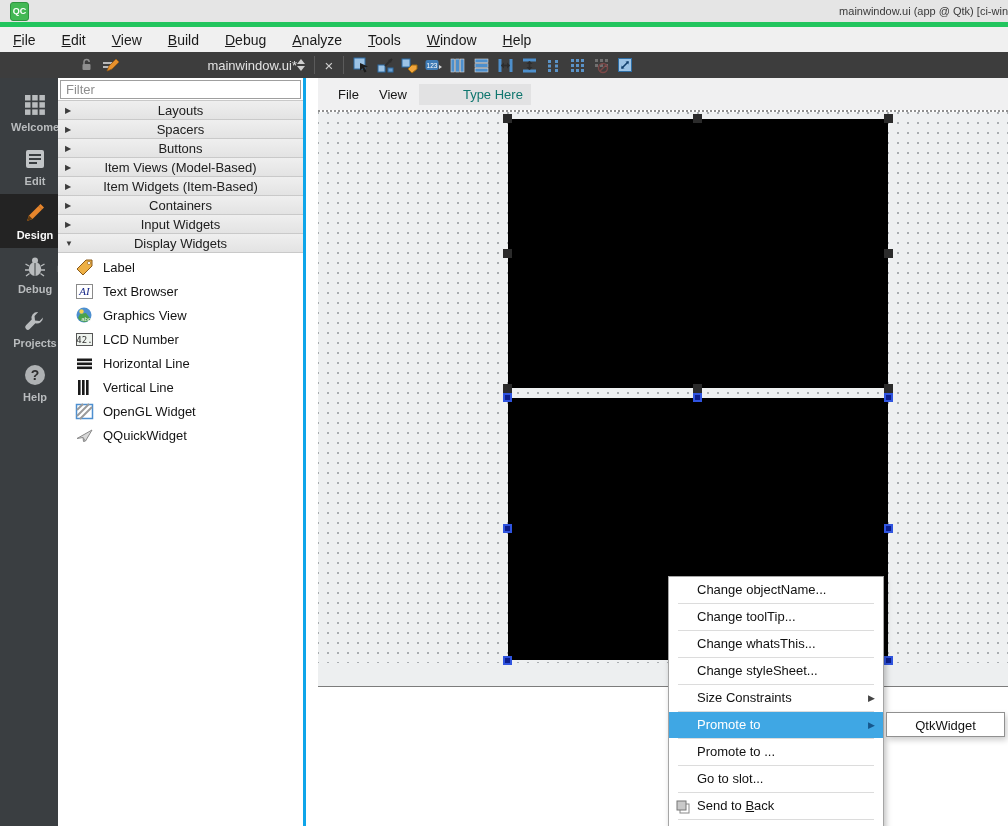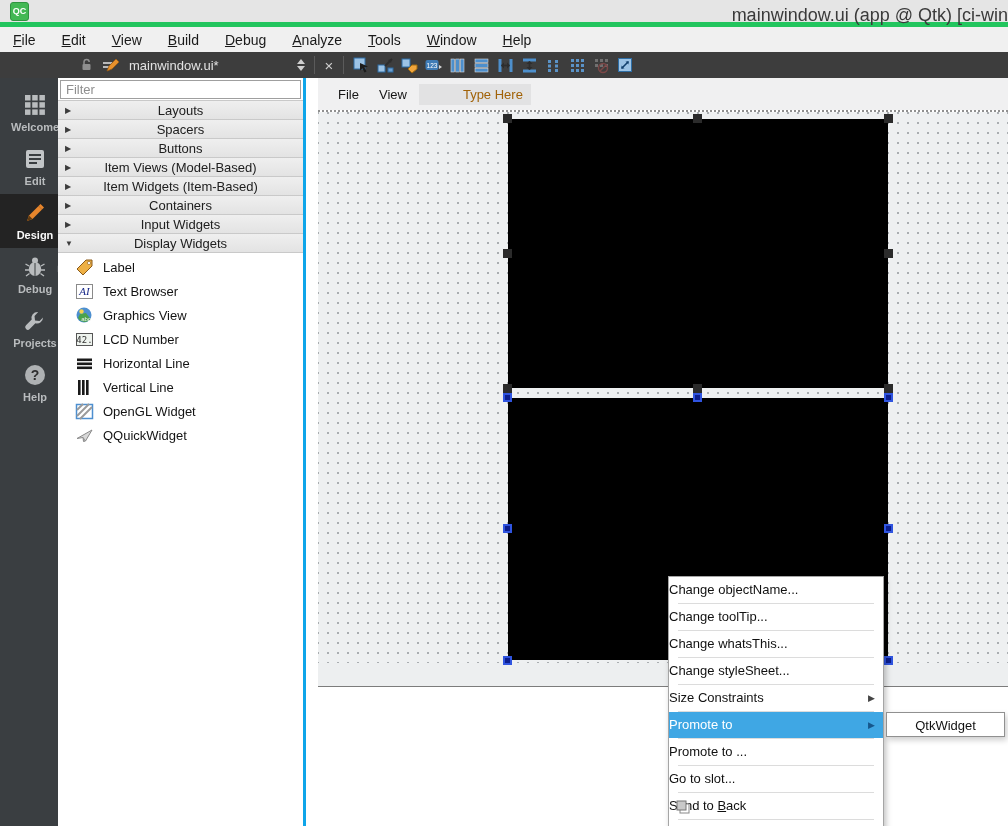--- a/index.html
+++ b/index.html
@@ -5,34 +5,34 @@
   html,body{margin:0;padding:0;background:#fff;}
   #app{position:relative;width:1008px;height:826px;overflow:hidden;
        font-family:"Liberation Sans","DejaVu Sans",sans-serif;background:#fff;}
 
   
   .titlebar{position:absolute;left:0;top:0;width:100%;height:27px;background:#e5e5e5;
             border-bottom:5px solid #22c55e;display:flex;align-items:center;box-sizing:border-box;}
   .qc-logo{margin-left:10px;width:17px;height:17px;background:#43b854;border:1px solid #2f9440;
            border-radius:3px;color:#fff;font-size:9px;font-weight:bold;display:flex;
            align-items:center;justify-content:center;}
-  .win-title{position:absolute;right:0;top:5px;font-size:18px;color:#3a3a3a;white-space:nowrap;}
+  .win-title{position:absolute;right:0;top:5px;font-size:11px;color:#3a3a3a;white-space:nowrap;}
 
   
   .menubar{position:absolute;left:0;top:27px;width:100%;height:25px;background:#f0f0f0;
            display:flex;align-items:stretch;font-size:14px;color:#1a1a1a;}
   .mb-item{padding:0 13px;display:flex;align-items:center;cursor:default;}
   .mb-item span{display:block;}
   .mb-item span::first-letter{text-decoration:underline;}
 
   
   .toolbar{position:absolute;left:0;top:52px;width:100%;height:26px;background:#3d3d3d;
            display:flex;align-items:center;color:#ddd;box-sizing:border-box;padding-left:80px;}
   .tb-sep{width:1px;height:18px;background:#5b5b5b;margin:0 5px;flex:none;}
-  .tb-filename{font-size:13px;color:#e2e2e2;margin-left:9px;width:168px;}
+  .tb-filename{font-size:13px;color:#e2e2e2;margin-left:9px;width:168px;text-align:right;}
   .tb-lock svg,.tb-doc svg{display:block;}
   .spinner{display:flex;flex-direction:column;gap:2px;align-items:center;margin-right:4px;}
   .spinner b{width:0;height:0;border-left:4px solid transparent;border-right:4px solid transparent;}
   .spinner .up{border-bottom:5px solid #cfcfcf;}
   .spinner .dn{border-top:5px solid #cfcfcf;}
   .tb-close{font-size:15px;color:#cfcfcf;width:18px;text-align:center;}
   .tbi{width:20px;height:20px;margin:0 2px;display:flex;align-items:center;justify-content:center;flex:none;}
 
   
   .sidebar{position:absolute;left:0;top:78px;width:70px;height:748px;background:#3a3e41;}
@@ -57,21 +57,21 @@
   .cat .arr{position:absolute;left:7px;font-size:8px;color:#3c3c3c;}
   .wlist{padding-top:2px;}
   .wi{height:24px;display:flex;align-items:center;gap:9px;padding-left:7px;font-size:13px;color:#141414;margin-left:10px;}
   .wi svg{flex:none;}
 
   
   .formarea{position:absolute;left:318px;top:78px;width:690px;height:748px;background:#fff;}
   .fmenubar{position:absolute;top:0;left:0;right:0;height:32px;background:#f0f0f1;
             display:flex;align-items:center;padding-left:12px;gap:4px;font-size:13px;color:#161616;}
   .fm-item{padding:3px 8px;}
-  .fm-item.type{background:#e2e2e3;color:#a16207;padding-left:44px;}
+  .fm-item.type{background:#e2e2e3;color:#0f766e;padding-left:44px;}
   .fruler{position:absolute;top:32px;left:0;right:0;height:2px;
           background:repeating-linear-gradient(90deg,#909090 0 2px,transparent 2px 4px);}
   .fcanvas{position:absolute;top:34px;left:0;right:0;height:551px;background-color:#eef0f1;
            background-image:radial-gradient(circle,#aaaeb1 0.8px,transparent 1.1px);
            background-size:10px 10px;background-position:5px 6px;}
   .fstatus{position:absolute;top:585px;left:0;right:0;height:23px;background:#edeff0;}
   .fbottomline{position:absolute;top:608px;left:0;right:0;height:1px;background:#7c7c7c;}
   .fbelow{position:absolute;top:609px;left:0;right:0;bottom:0;background:#fff;}
 
   .sel{position:absolute;}
@@ -79,21 +79,21 @@
   .h{position:absolute;width:9px;height:9px;box-sizing:border-box;}
   .h.dark{background:#2b2b2b;}
   .h.blue{background:#0c1e8e;border:2px solid #2f54e0;}
   .h.tl{left:-5px;top:-5px}.h.tm{left:50%;margin-left:-5px;top:-5px}.h.tr{right:-5px;top:-5px}
   .h.ml{left:-5px;top:50%;margin-top:-5px}.h.mr{right:-5px;top:50%;margin-top:-5px}
   .h.bl{left:-5px;bottom:-5px}.h.bm{left:50%;margin-left:-5px;bottom:-5px}.h.br{right:-5px;bottom:-5px}
 
   
   .cm{position:absolute;left:668px;top:576px;width:216px;background:#fff;border:1px solid #a5a5a5;
       box-shadow:2px 3px 6px rgba(0,0,0,.25);font-size:13px;color:#111;z-index:50;box-sizing:border-box;}
-  .cm-item{height:26px;line-height:26px;position:relative;cursor:default;white-space:nowrap;}
+  .cm-item{height:26px;line-height:26px;padding-left:28px;position:relative;cursor:default;white-space:nowrap;}
   .cm-sep{height:1px;background:#dcdcdc;margin:0 9px;}
   .cm-item.hl{background:#3fa7e4;color:#fff;}
   .cm-arrow{position:absolute;right:8px;top:0;font-size:9px;color:#444;}
   .cm-item.hl .cm-arrow{color:#16578c;}
   .cm-ico{position:absolute;left:6px;top:5px;}
   .mn{text-decoration:underline;}
   .submenu{position:absolute;left:886px;top:712px;width:119px;height:25px;line-height:25px;
            background:#fff;border:1px solid #909090;text-align:center;font-size:13px;color:#111;
            box-shadow:2px 3px 6px rgba(0,0,0,.2);z-index:50;box-sizing:border-box;}
 </style>

